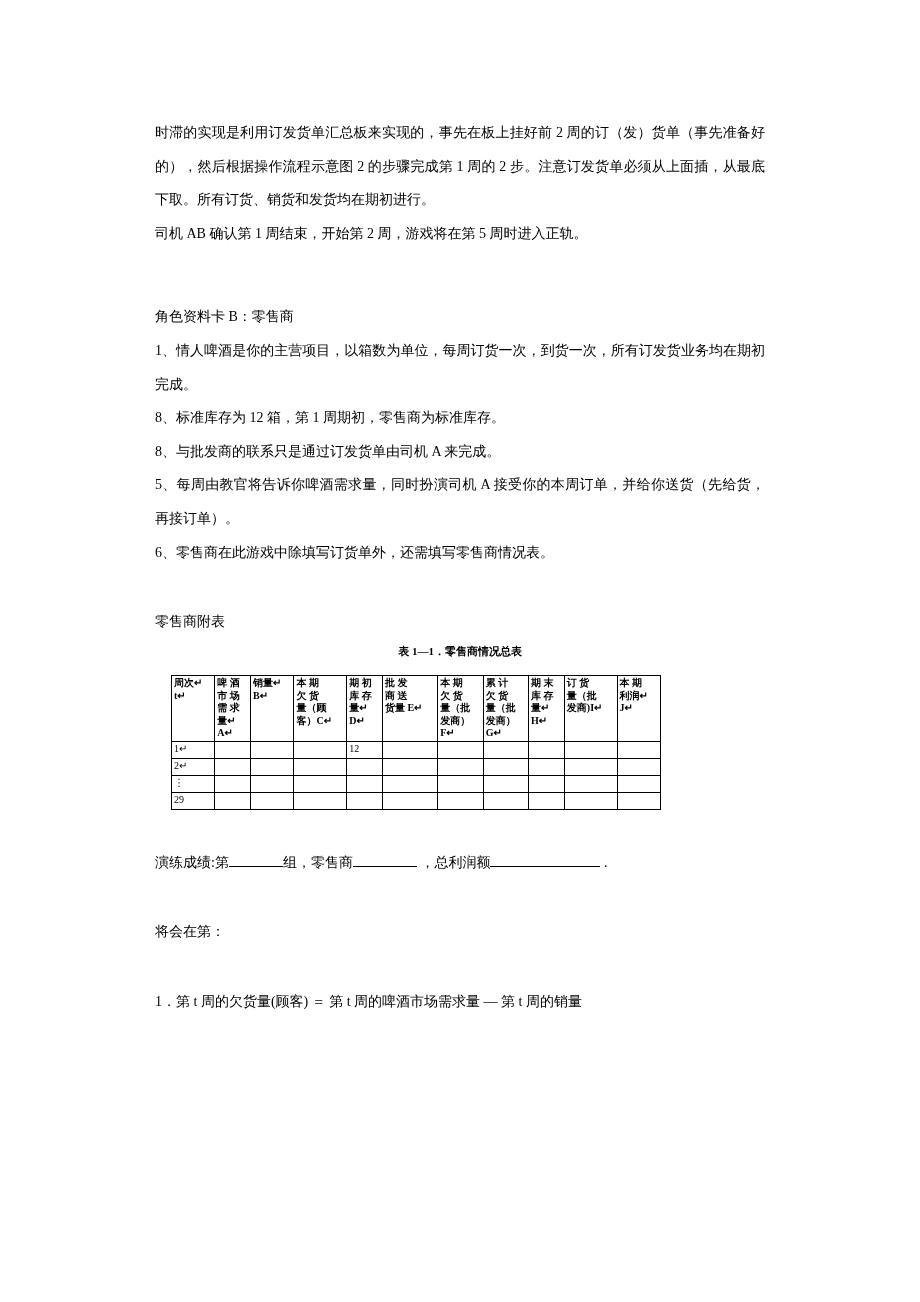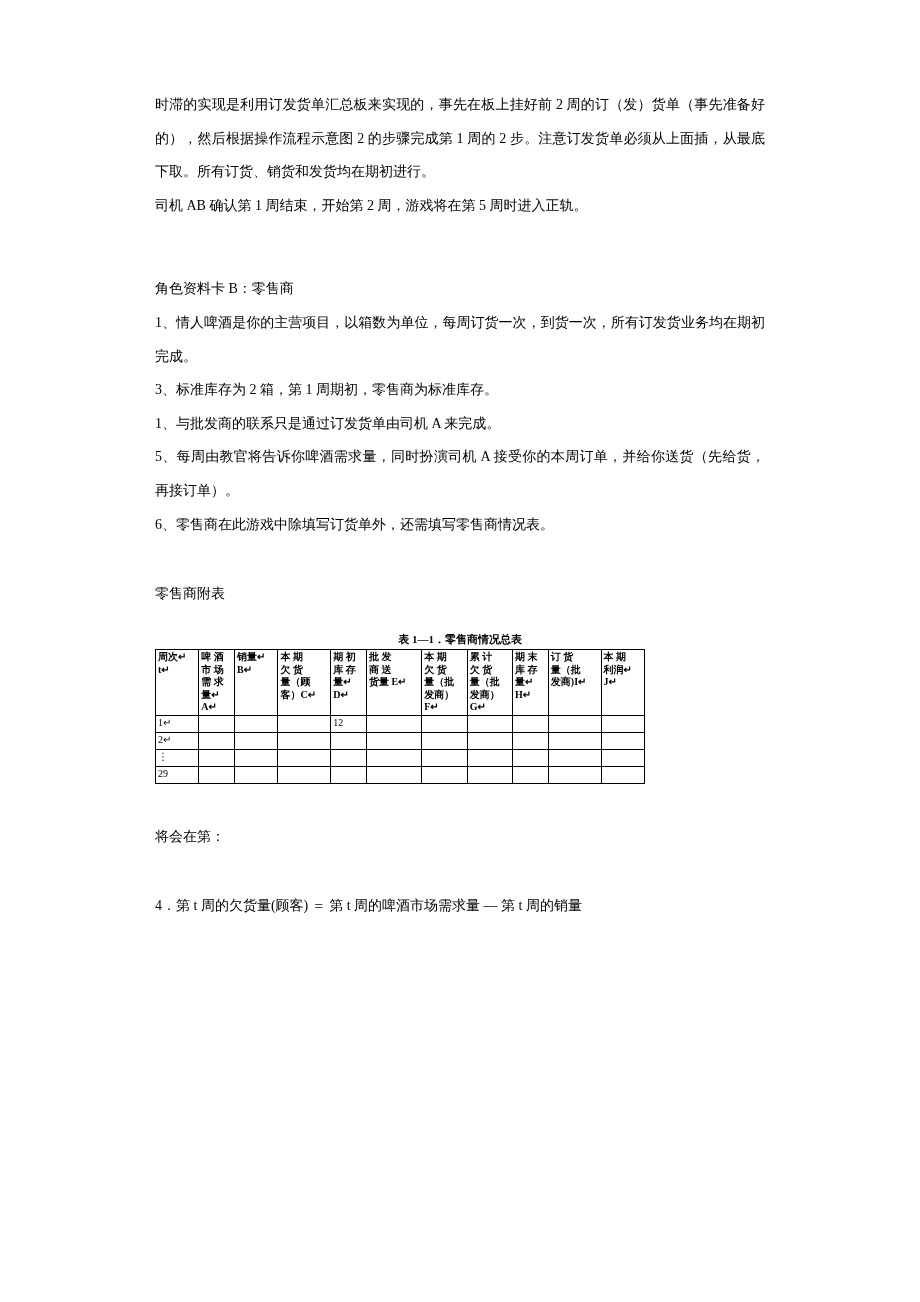--- a/index.html
+++ b/index.html
@@ -8,45 +8,45 @@
     background: #fff;
     font-family: "SimSun", "宋体", serif;
     font-size: 14px;
     color: #000;
     line-height: 1.5;
   }
   .page {
     width: 920px;
     min-height: 1302px;
     box-sizing: border-box;
-    padding: 88px 155px 60px 155px;
+    padding: 116px 155px 60px 155px;
   }
   .para {
     line-height: 2.4;
     margin: 0;
     text-align: justify;
   }
   .block-gap {
     height: 36px;
   }
   .block-gap-lg {
     height: 50px;
   }
   .table-title {
     text-align: center;
     font-weight: bold;
     font-size: 11px;
-    margin-top: 20px;
+    margin-top: 4px;
     margin-bottom: 2px;
   }
   table.status {
     border-collapse: collapse;
     width: 490px;
     font-size: 10px;
-    margin: 0;
+    margin: 16px;
   }
   table.status th, table.status td {
     border: 1px solid #000;
     padding: 1px 2px;
     vertical-align: top;
     line-height: 1.25;
     font-weight: normal;
     text-align: left;
     height: 14px;
   }
@@ -74,22 +74,22 @@
 
 <div class="page">
 
   <p class="para">时滞的实现是利用订发货单汇总板来实现的，事先在板上挂好前 2 周的订（发）货单（事先准备好的），然后根据操作流程示意图 2 的步骤完成第 1 周的 2 步。注意订发货单必须从上面插，从最底下取。所有订货、销货和发货均在期初进行。</p>
   <p class="para">司机 AB 确认第 1 周结束，开始第 2 周，游戏将在第 5 周时进入正轨。</p>
 
   <div class="block-gap-lg"></div>
 
   <p class="para">角色资料卡 B：零售商</p>
   <p class="para">1、情人啤酒是你的主营项目，以箱数为单位，每周订货一次，到货一次，所有订发货业务均在期初完成。</p>
-  <p class="para">3、标准库存为 2 箱，第 1 周期初，零售商为标准库存。</p>
-  <p class="para">1、与批发商的联系只是通过订发货单由司机 A 来完成。</p>
+  <p class="para">8、标准库存为 12 箱，第 1 周期初，零售商为标准库存。</p>
+  <p class="para">8、与批发商的联系只是通过订发货单由司机 A 来完成。</p>
   <p class="para">5、每周由教官将告诉你啤酒需求量，同时扮演司机 A 接受你的本周订单，并给你送货（先给货，再接订单）。</p>
   <p class="para">6、零售商在此游戏中除填写订货单外，还需填写零售商情况表。</p>
 
   <div class="block-gap"></div>
 
   <p class="para">零售商附表</p>
 
   <div class="table-title">表 1—1．零售商情况总表</div>
 
   <table class="status">
@@ -206,22 +206,25 @@
       <td></td>
           <td></td>
           <td></td>
           <td></td>
           <td></td>
           <td></td>
     </tr>
   </tbody>
     </table>
 
+  <p class="para score-line">
+    <span>演练成绩:第</span><span class="underline u1"></span><span>组，零售商</span><span class="underline u2"></span>&nbsp;<span>，总利润额</span><span class="underline u3"></span>&nbsp;<span>.</span>
+  </p>
 
   <div class="block-gap"></div>
 
   <p class="para">将会在第：</p>
 
   <div class="block-gap"></div>
 
-  <p class="para">4．第 t 周的欠货量(顾客) ＝ 第 t 周的啤酒市场需求量  —  第 t 周的销量</p>
+  <p class="para">1．第 t 周的欠货量(顾客) ＝ 第 t 周的啤酒市场需求量  —  第 t 周的销量</p>
 
 </div>
 
 </body></html>

